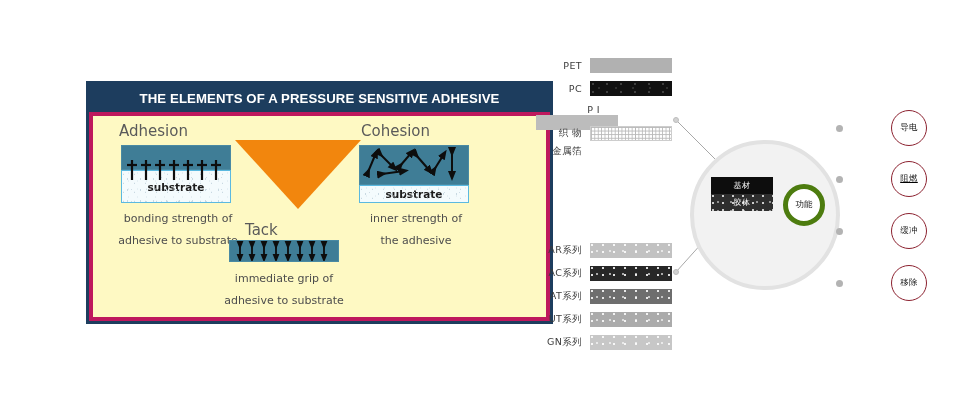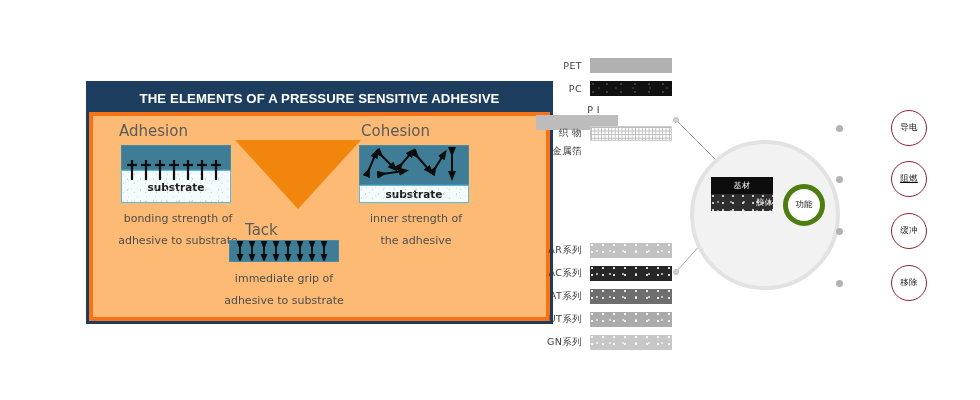--- a/index.html
+++ b/index.html
@@ -23,22 +23,22 @@
     position:absolute;left:0;top:0;width:100%;height:28px;
     background:#1d3d5e;
     color:#ffffff;
     font-size:13.2px;font-weight:bold;
     letter-spacing:.1px;
     display:flex;align-items:center;justify-content:center;
     box-sizing:border-box;
   }
   .psa-body{
     position:absolute;left:0;top:28px;right:0;bottom:0;
-    background:#fdba74;
-    border:4px solid #f97316;
+    background:#fef9c3;
+    border:4px solid #be185d;
     box-sizing:border-box;
   }
   .sect-title{
     position:absolute;
     font-size:15px;color:#5a5a5a;
     font-family:"DejaVu Sans","Liberation Sans",sans-serif;
     white-space:nowrap;
   }
   .blk{position:absolute;box-sizing:border-box;}
   .blk .adh{
@@ -136,21 +136,20 @@
     font-family:"DejaVu Sans","Liberation Sans",sans-serif;
     letter-spacing:.5px;
   }
   .core-top{top:0;background:#0d0d0d;}
   .core-bot{
     top:17px;background:#2e2e2e;
     background-image:
       radial-gradient(circle at 2px 2px, rgba(255,255,255,.75) 0.8px, transparent 1px),
       radial-gradient(circle at 7px 8px, rgba(255,255,255,.5) 0.7px, transparent 0.9px);
     background-size:10px 7px,13px 9px;
-    justify-content:flex-end;
   }
   .fn-circle{
     position:absolute;left:783px;top:184px;width:32px;height:32px;
     border-radius:50%;
     border:5px solid #4d7c0f;
     background:#ffffff;
     display:flex;align-items:center;justify-content:center;
   }
   .fn-circle span{
     font-size:8.5px;color:#111;

